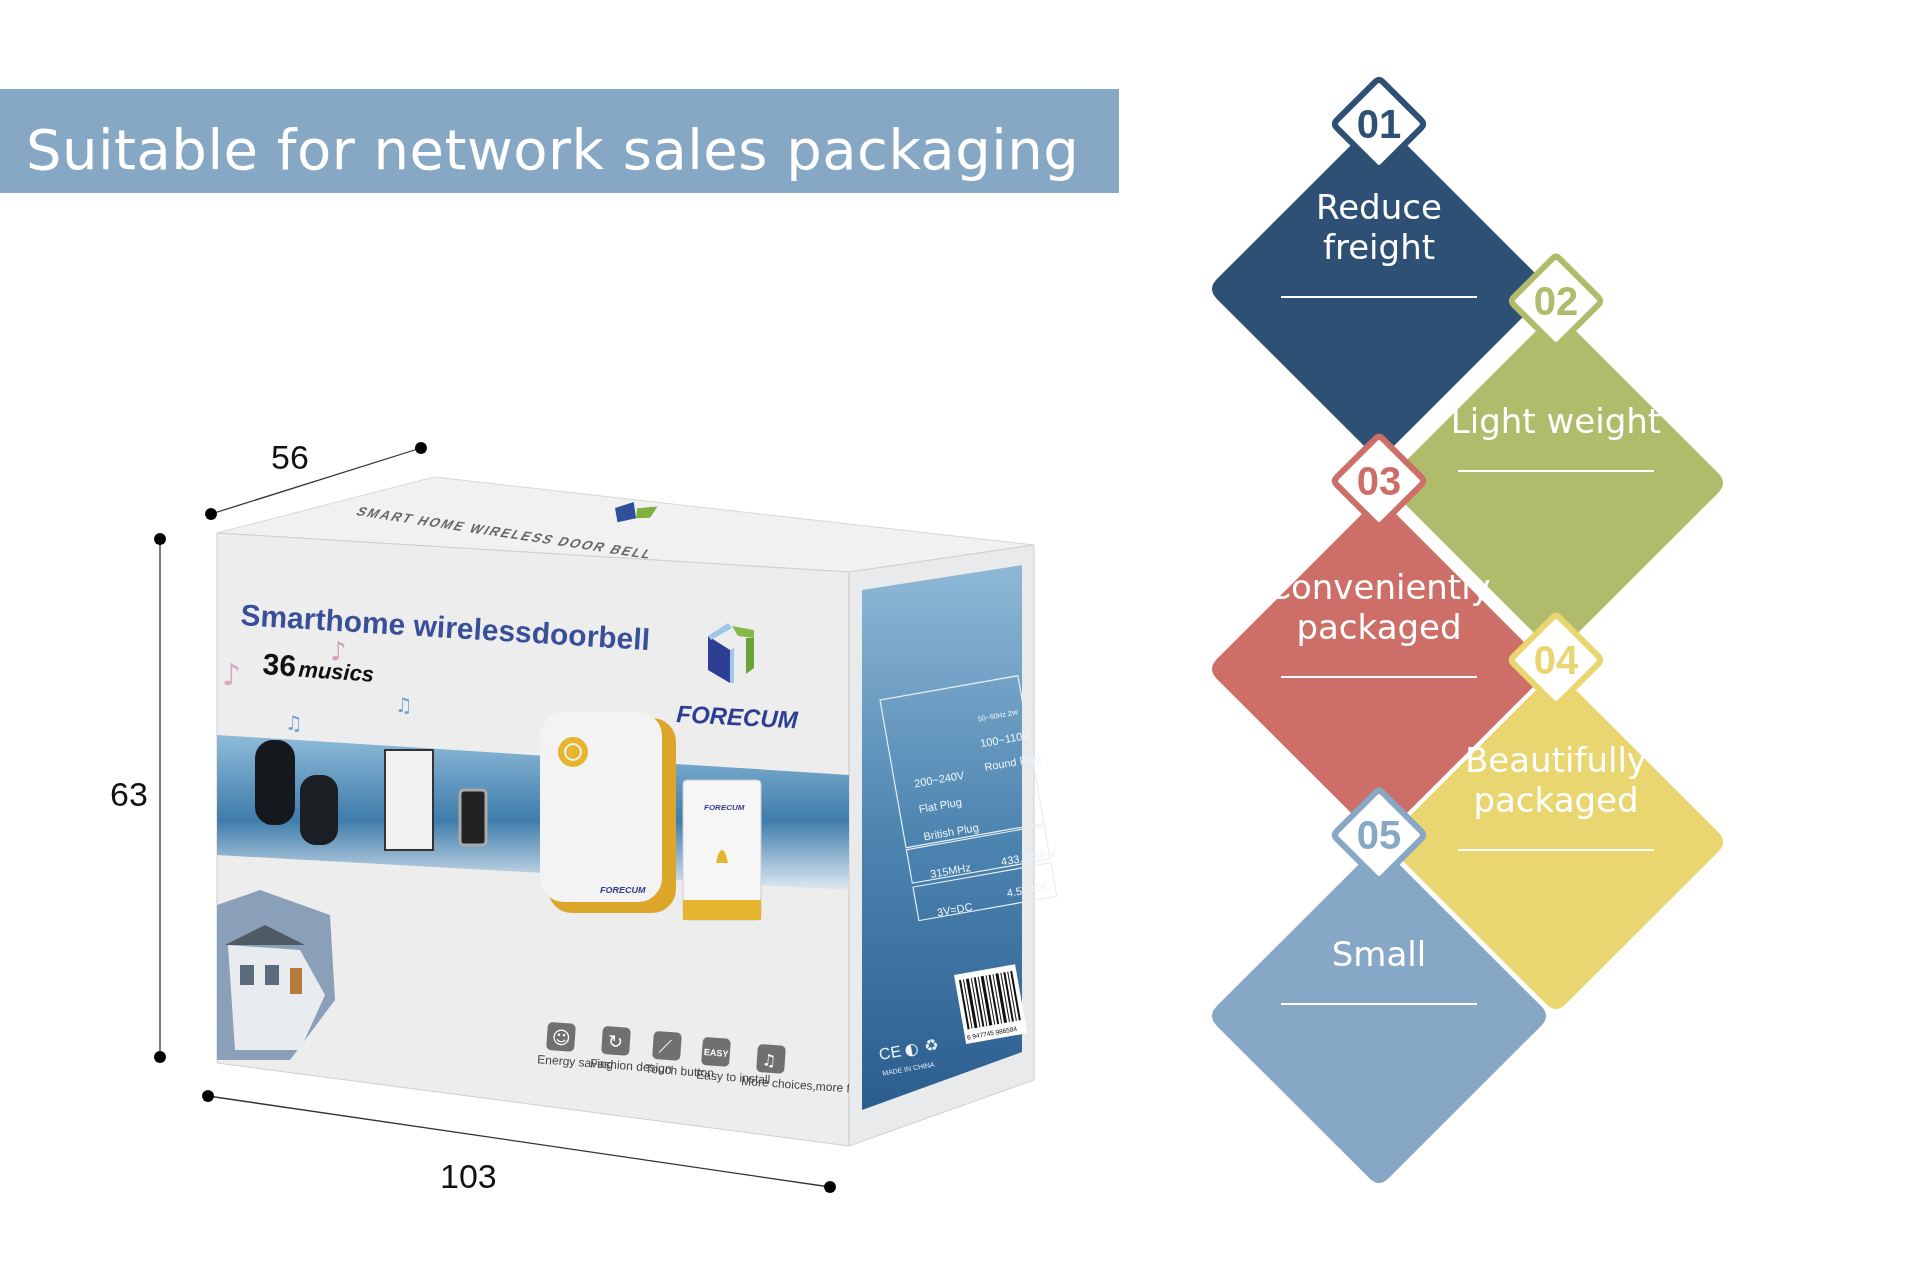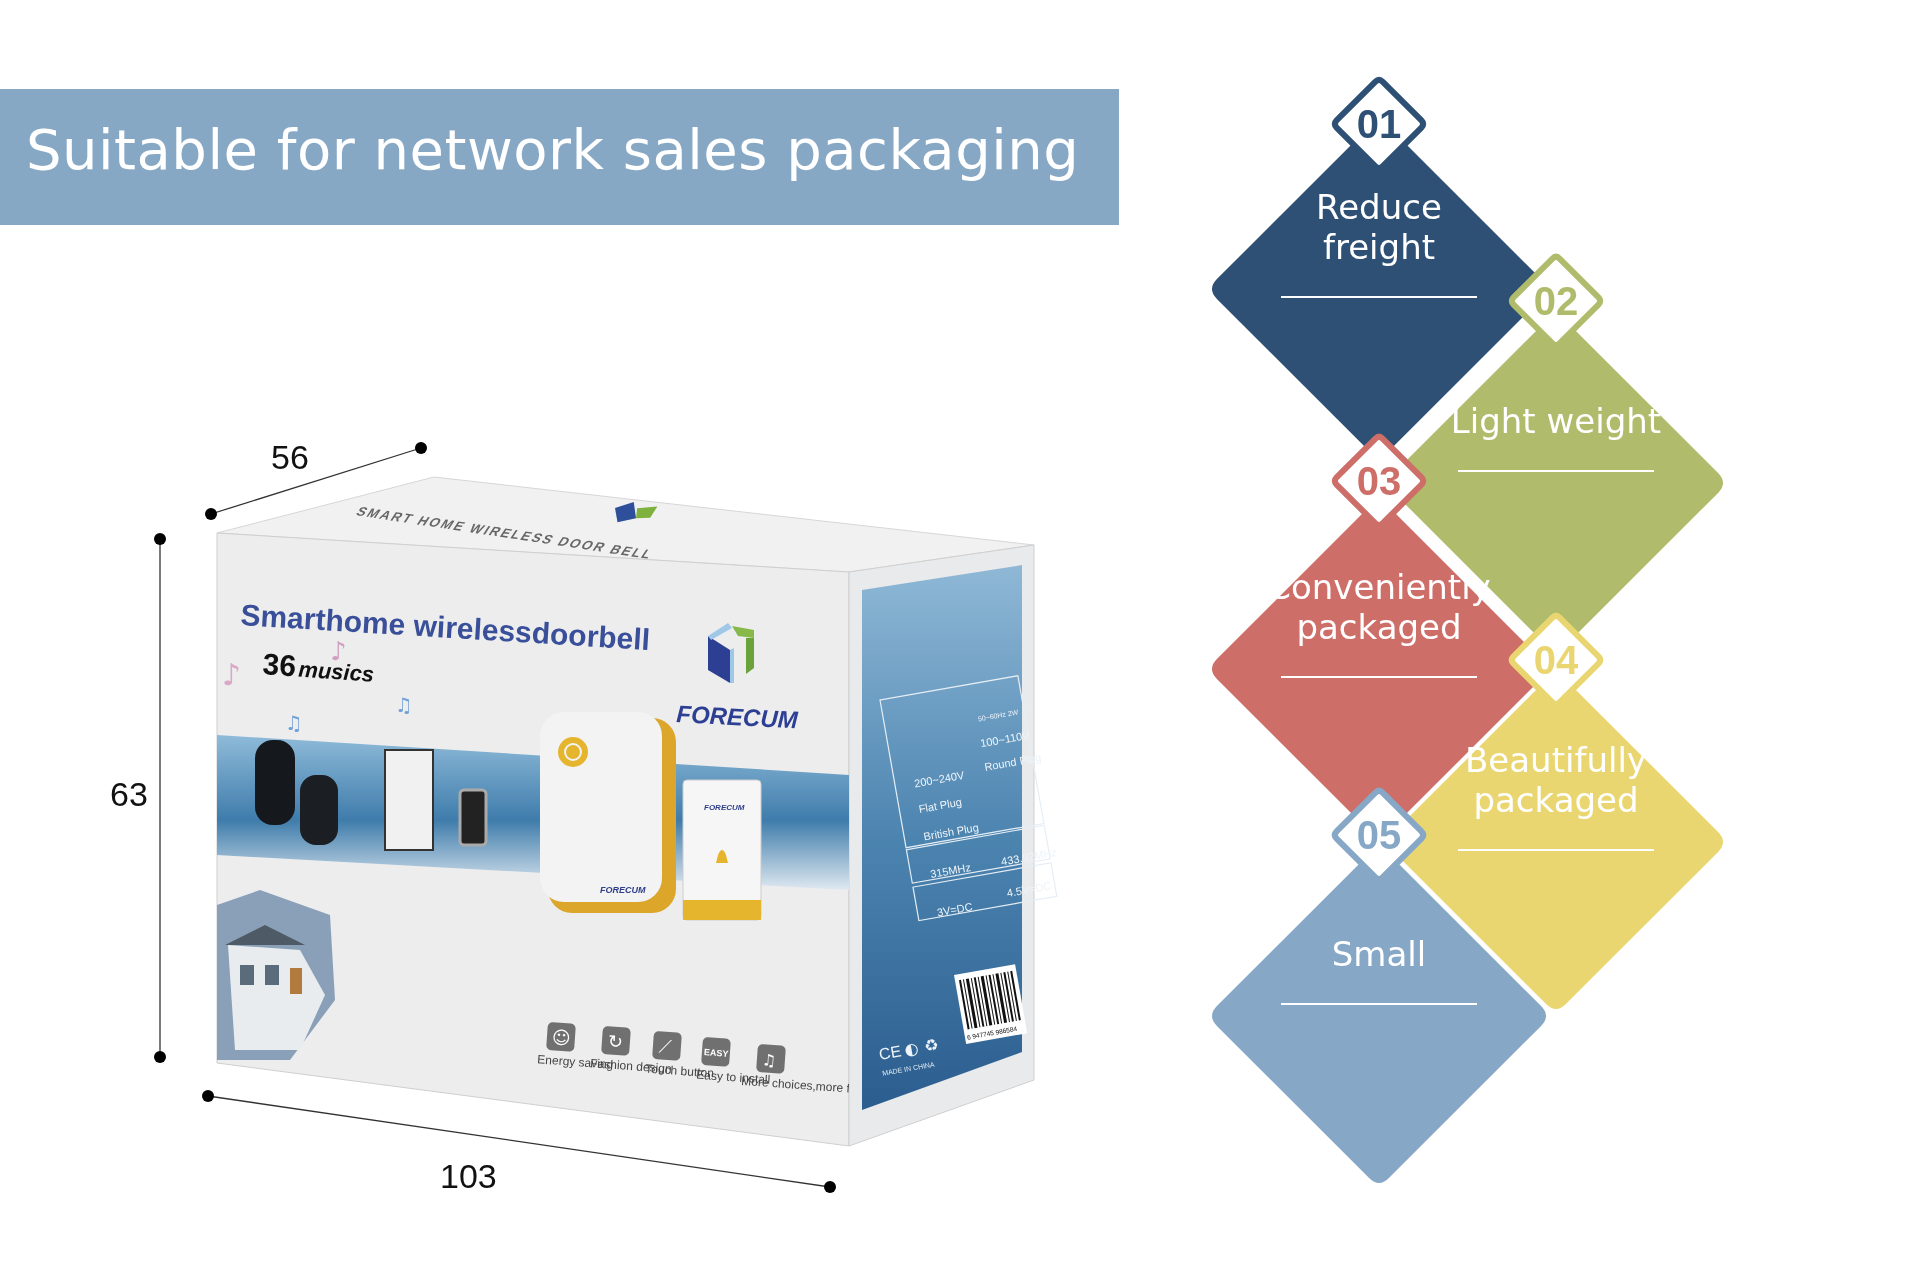--- a/index.html
+++ b/index.html
@@ -1,17 +1,17 @@
 <!DOCTYPE html>
 <html><head>
 <meta charset="utf-8">
 <style>
   html, body { margin:0; padding:0; background:#ffffff; }
   body { width:1920px; height:1279px; position:relative; overflow:hidden; font-family:"DejaVu Sans", sans-serif; }
-  .banner { position:absolute; left:0; top:89px; width:1119px; height:136px; background:#87a8c5;text-decoration:underline; }
+  .banner { position:absolute; left:0; top:89px; width:1119px; height:104px; background:#87a8c5;text-decoration:underline; }
   .banner-title { position:absolute; left:26px; top:28px; color:#ffffff; font-family:"DejaVu Sans", sans-serif; font-size:56px; letter-spacing:0.5px; white-space:nowrap; }
   svg.stage { position:absolute; left:0; top:0; }
   .dim-label { font-family:"Liberation Sans", sans-serif; font-size:34px; fill:#111111; }
   .feat-text { font-family:"DejaVu Sans", sans-serif; font-size:34px; fill:#ffffff; }
   .badge-num { font-family:"Liberation Sans", sans-serif; font-weight:bold; font-size:40px; }
   .pkg-title { font-family:"Liberation Sans", sans-serif; font-weight:bold; font-size:30px; fill:#3a4f99; }
   .pkg-small { font-family:"Liberation Sans", sans-serif; font-size:12px; }
 </style>
 </head>
 <body>

